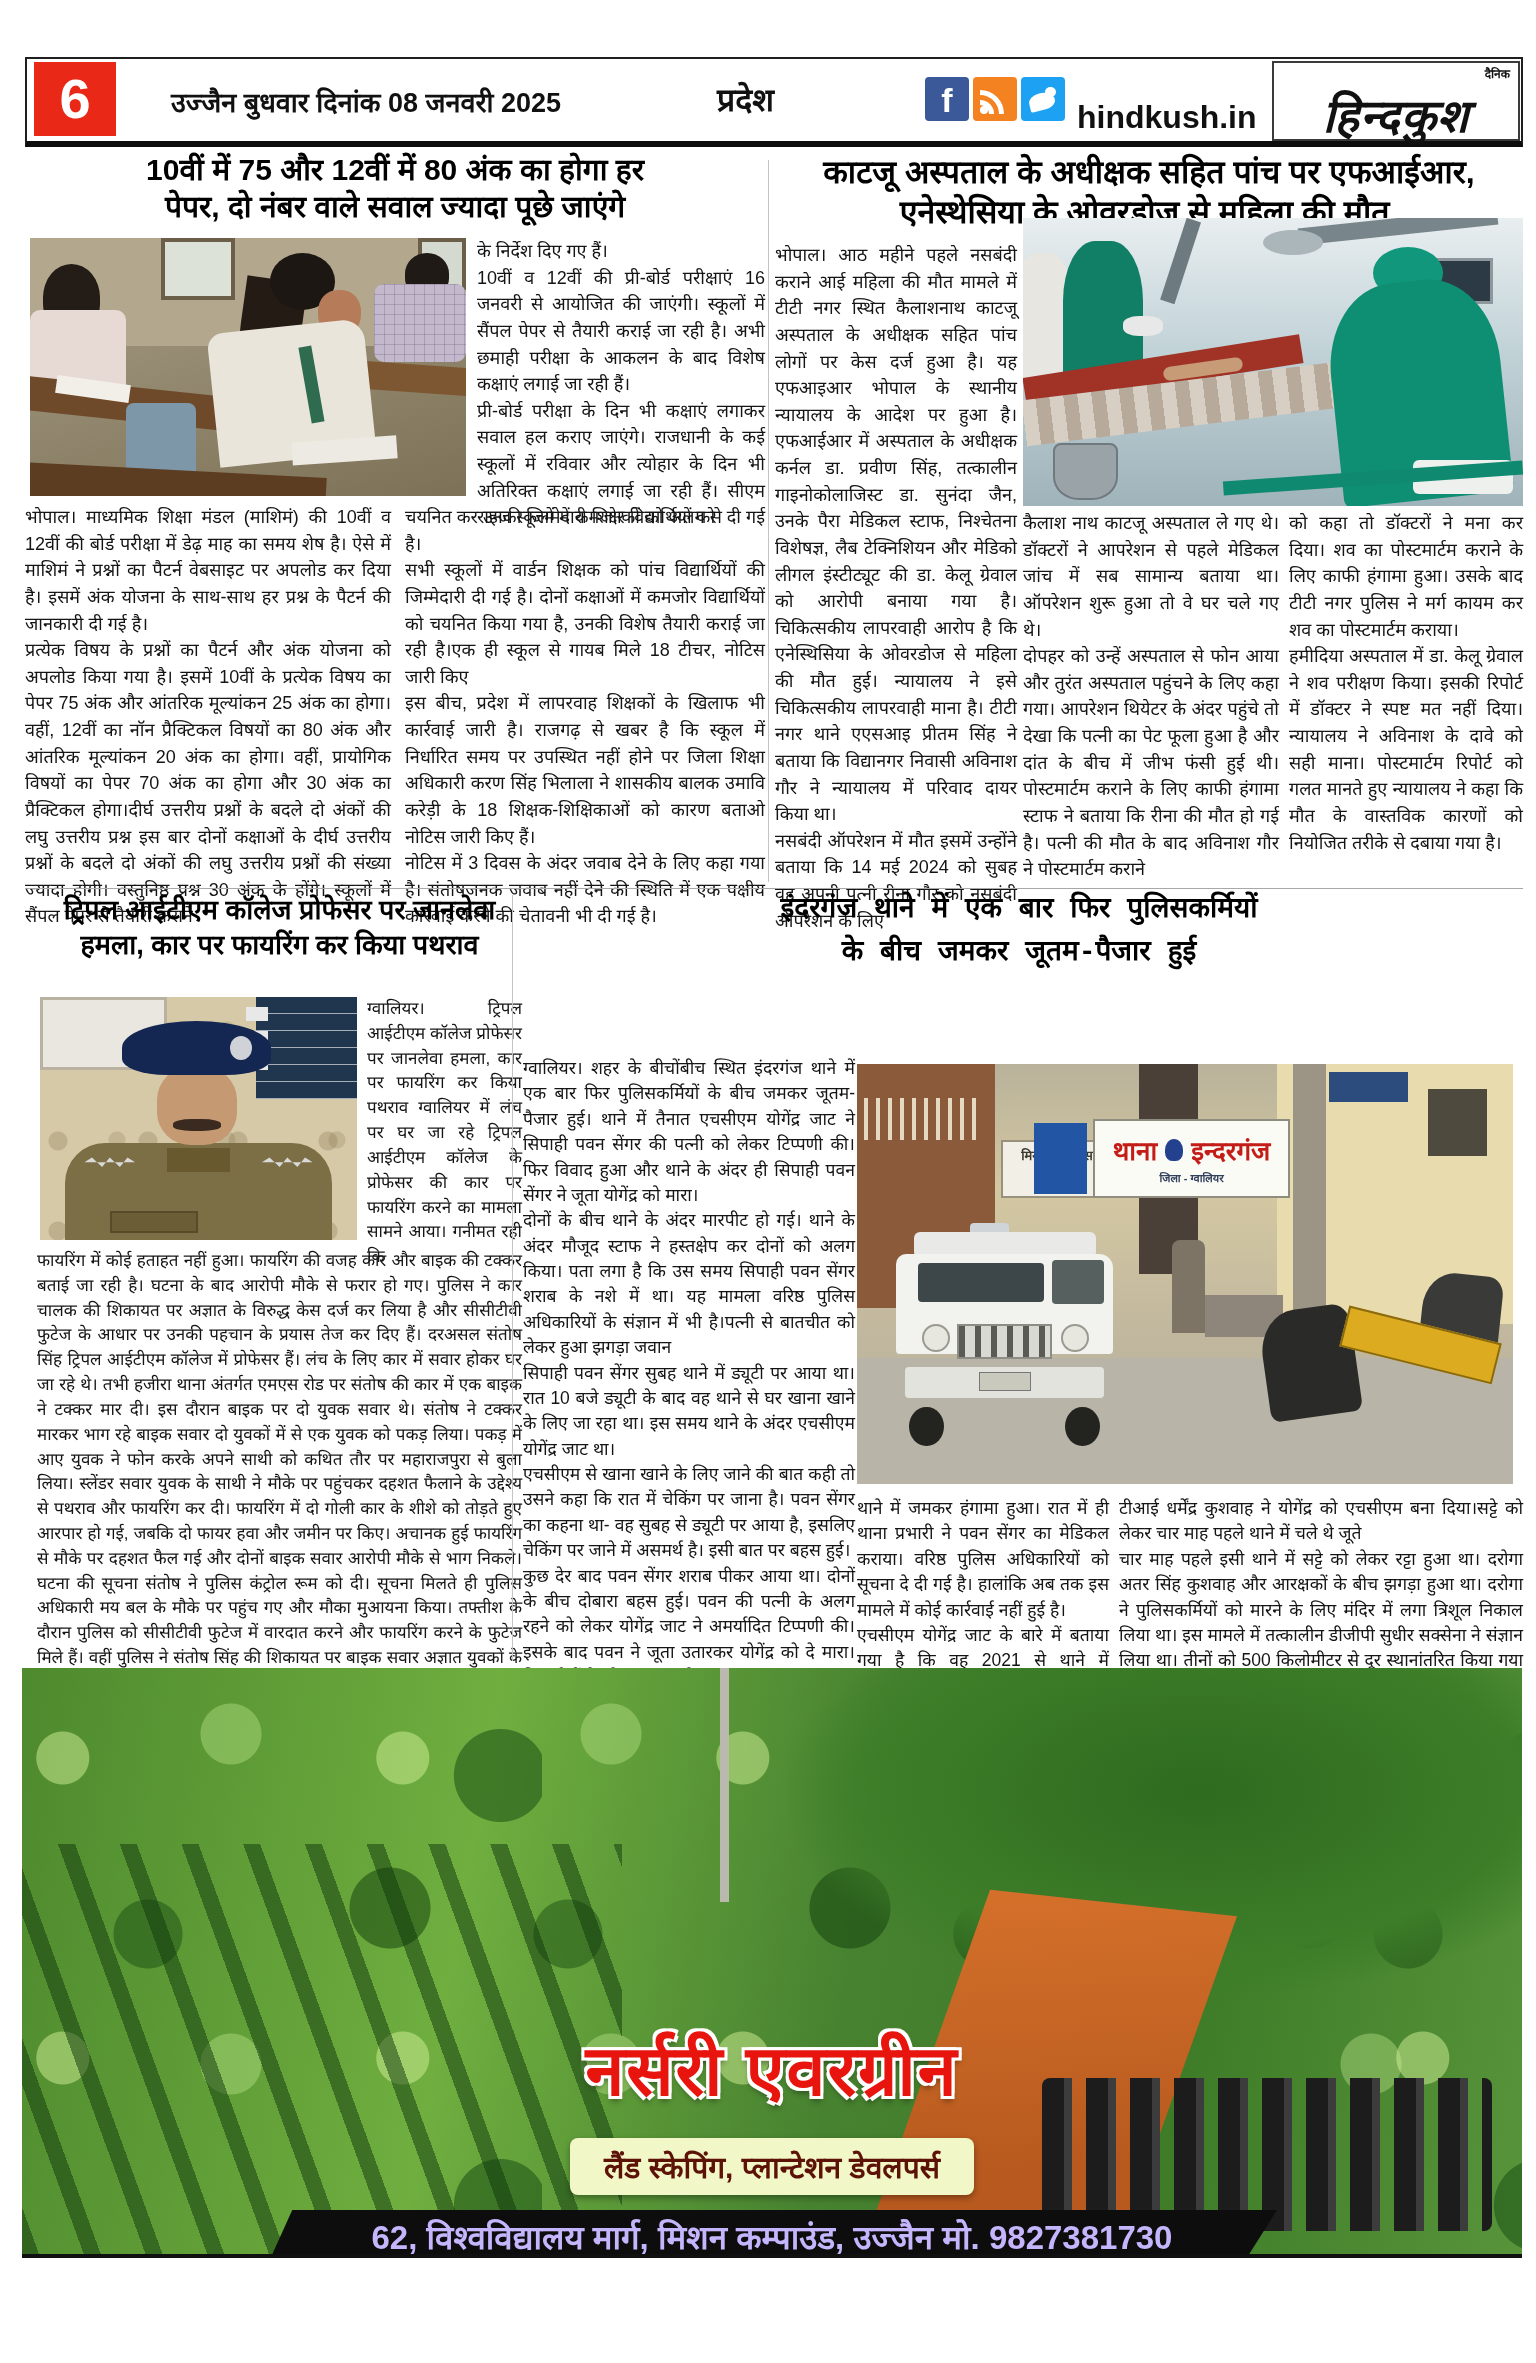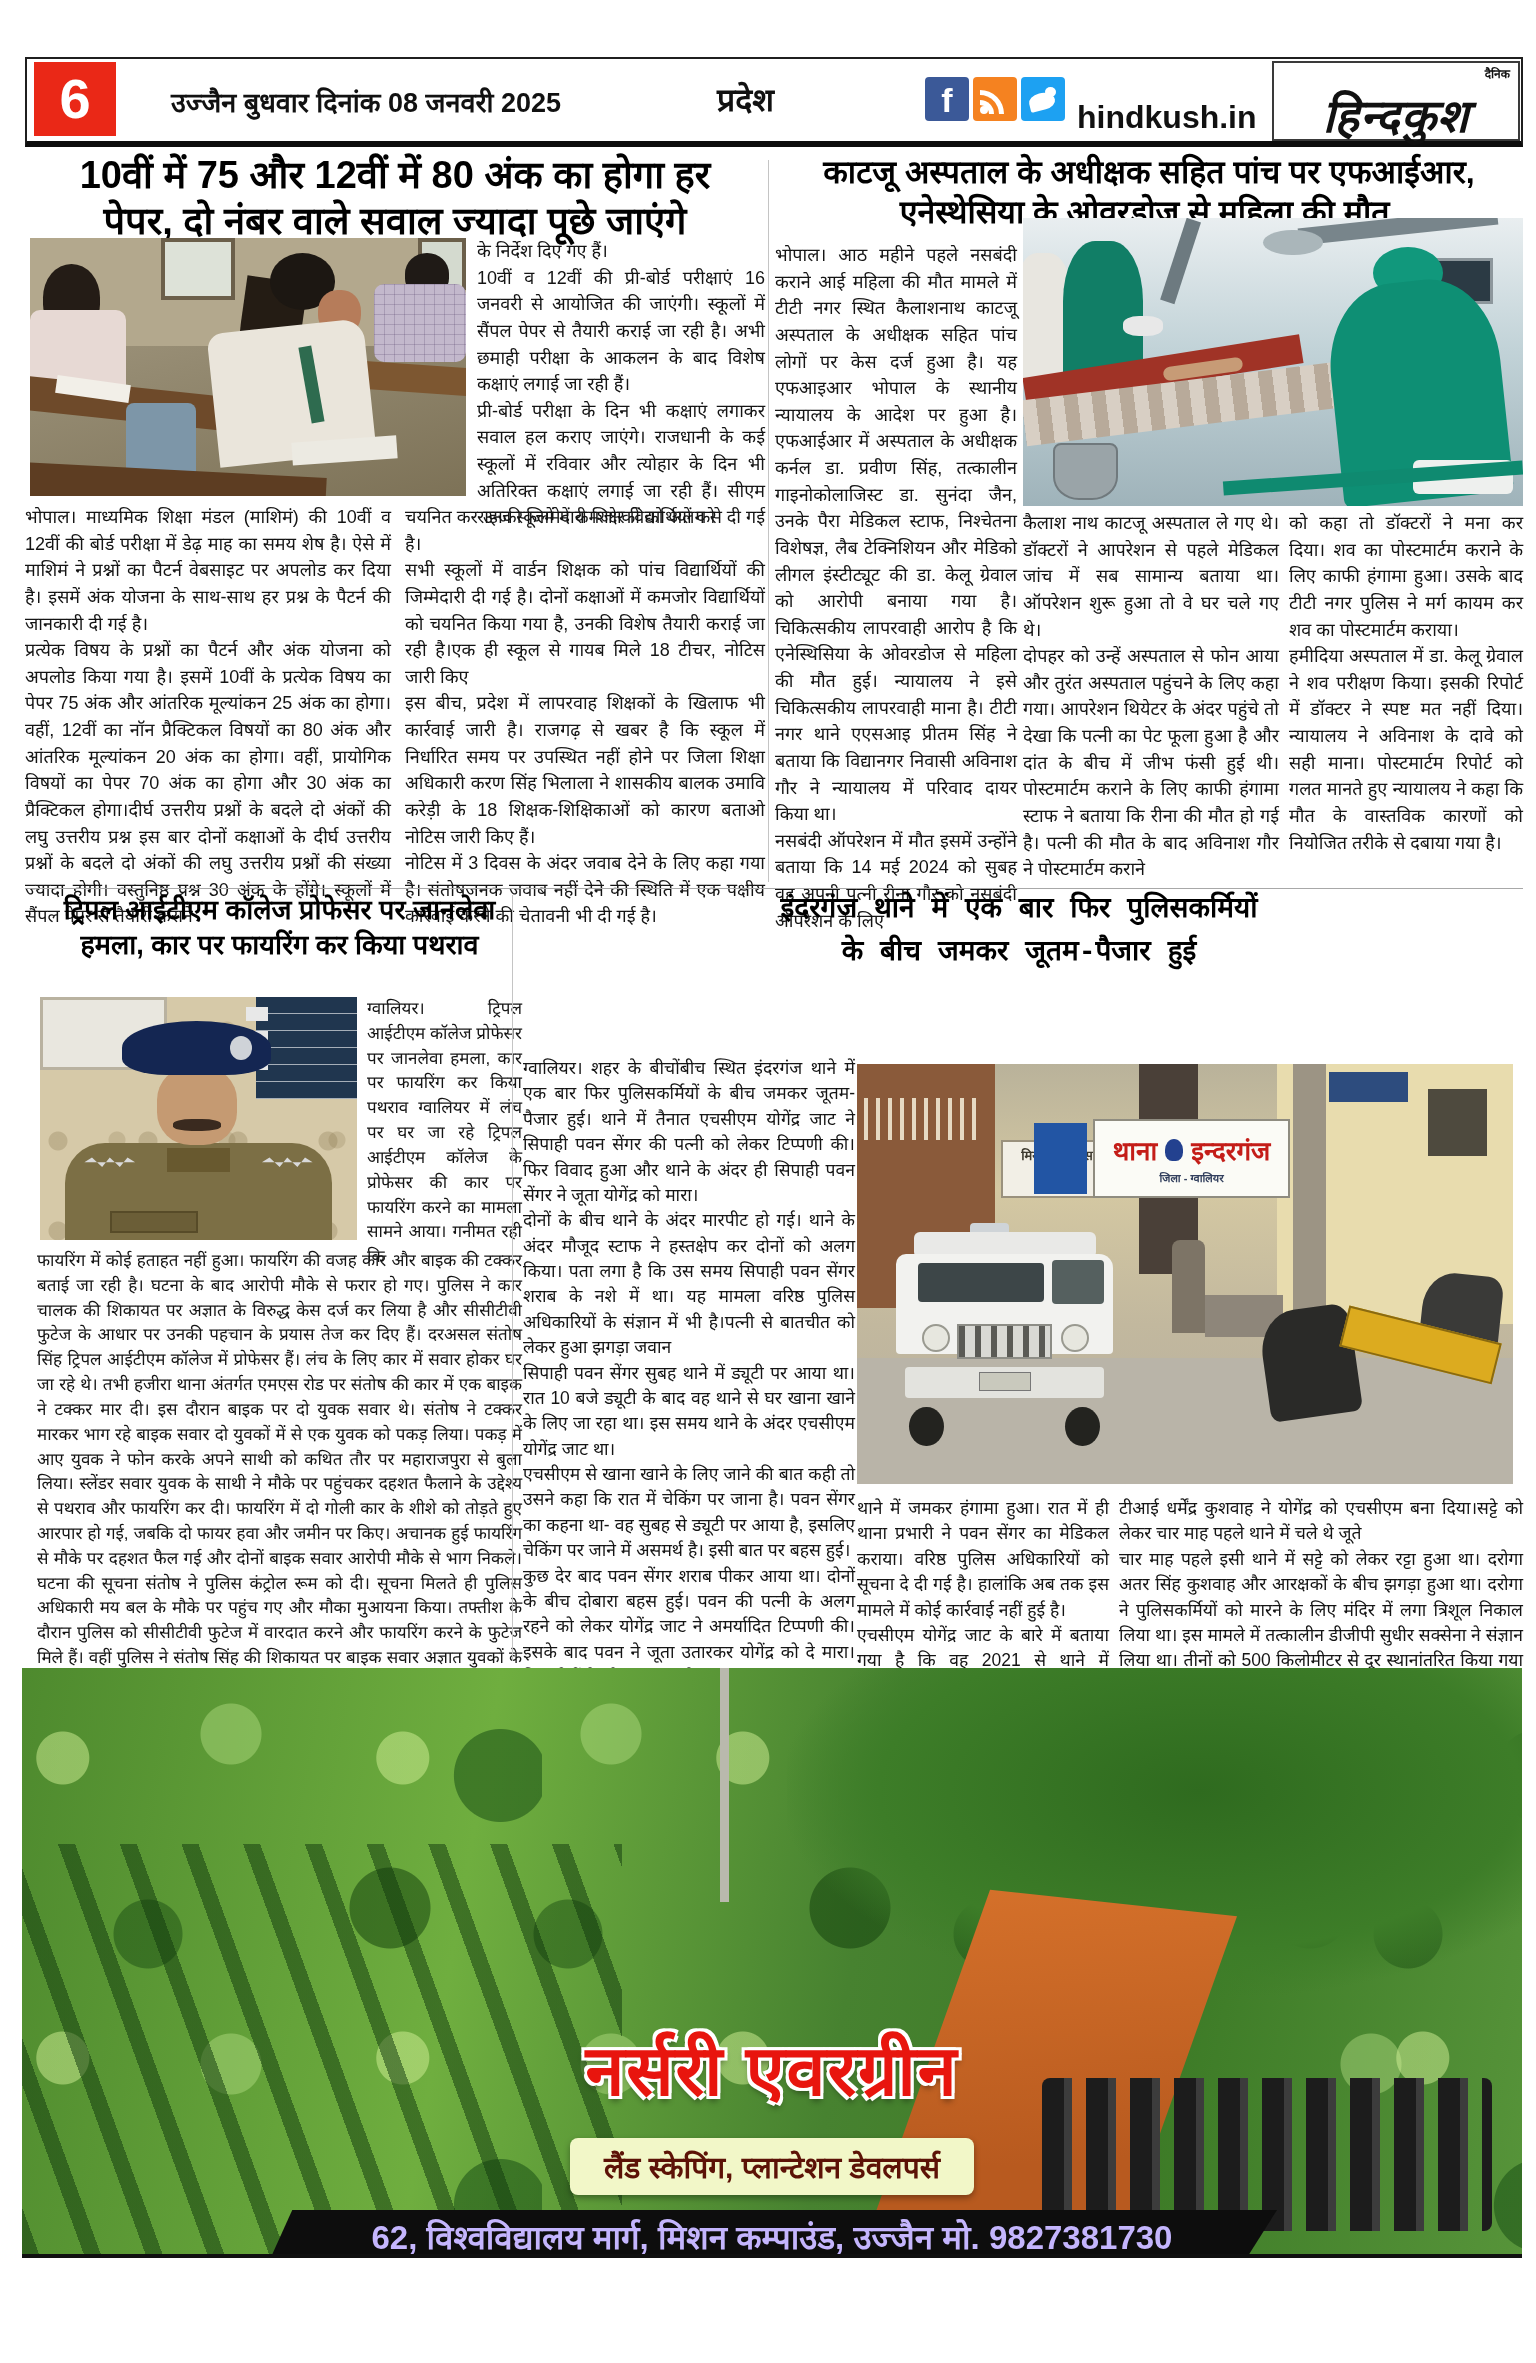--- a/index.html
+++ b/index.html
@@ -35,21 +35,21 @@
                    font-size:46px; font-weight:bold; font-style:italic; letter-spacing:1px; }
 
   
   .headline { font-weight:bold; color:#000; text-align:center; }
   .bodytxt { font-size:18px; line-height:1.48; color:#141414; }
   .vdiv { position:absolute; width:1px; background:#c4c4c4; }
   .hdiv { position:absolute; height:1px; background:#a8a8a8; }
 
   
   #artA { position:absolute; left:25px; top:152px; width:740px; height:734px; }
-  #artA .headline { font-size:38px; line-height:1.22; }
+  #artA .headline { font-size:30px; line-height:1.22; }
   #photo-classroom { position:absolute; left:5px; top:86px; width:436px; height:258px; overflow:hidden;
                      background:linear-gradient(165deg,#a99e87 0%,#948a71 45%,#7d7257 100%); }
   .cls-wall { position:absolute; left:0; top:0; width:100%; height:42%; background:#b3a88d; }
   .cls-win1 { position:absolute; left:30%; top:0; width:17%; height:24%; background:#dde2d8; border:4px solid #6b5f4a; }
   .cls-win2 { position:absolute; left:89%; top:0; width:11%; height:20%; background:#d4dacf; border:4px solid #6b5f4a; }
   .cls-desk1 { position:absolute; left:-2%; top:58%; width:55%; height:13%; background:#6e4a2a; transform:rotate(6deg); }
   .cls-desk2 { position:absolute; left:55%; top:48%; width:50%; height:11%; background:#7d5731; transform:rotate(4deg); }
   .cls-desk3 { position:absolute; left:-2%; bottom:-4%; width:70%; height:14%; background:#5d3d22; transform:rotate(3deg); }
   .cls-paper1 { position:absolute; left:6%; top:55%; width:17%; height:7%; background:#f2efe8; transform:rotate(8deg); }
   .cls-paper2 { position:absolute; left:60%; top:78%; width:24%; height:9%; background:#eceae2; transform:rotate(-4deg); }

